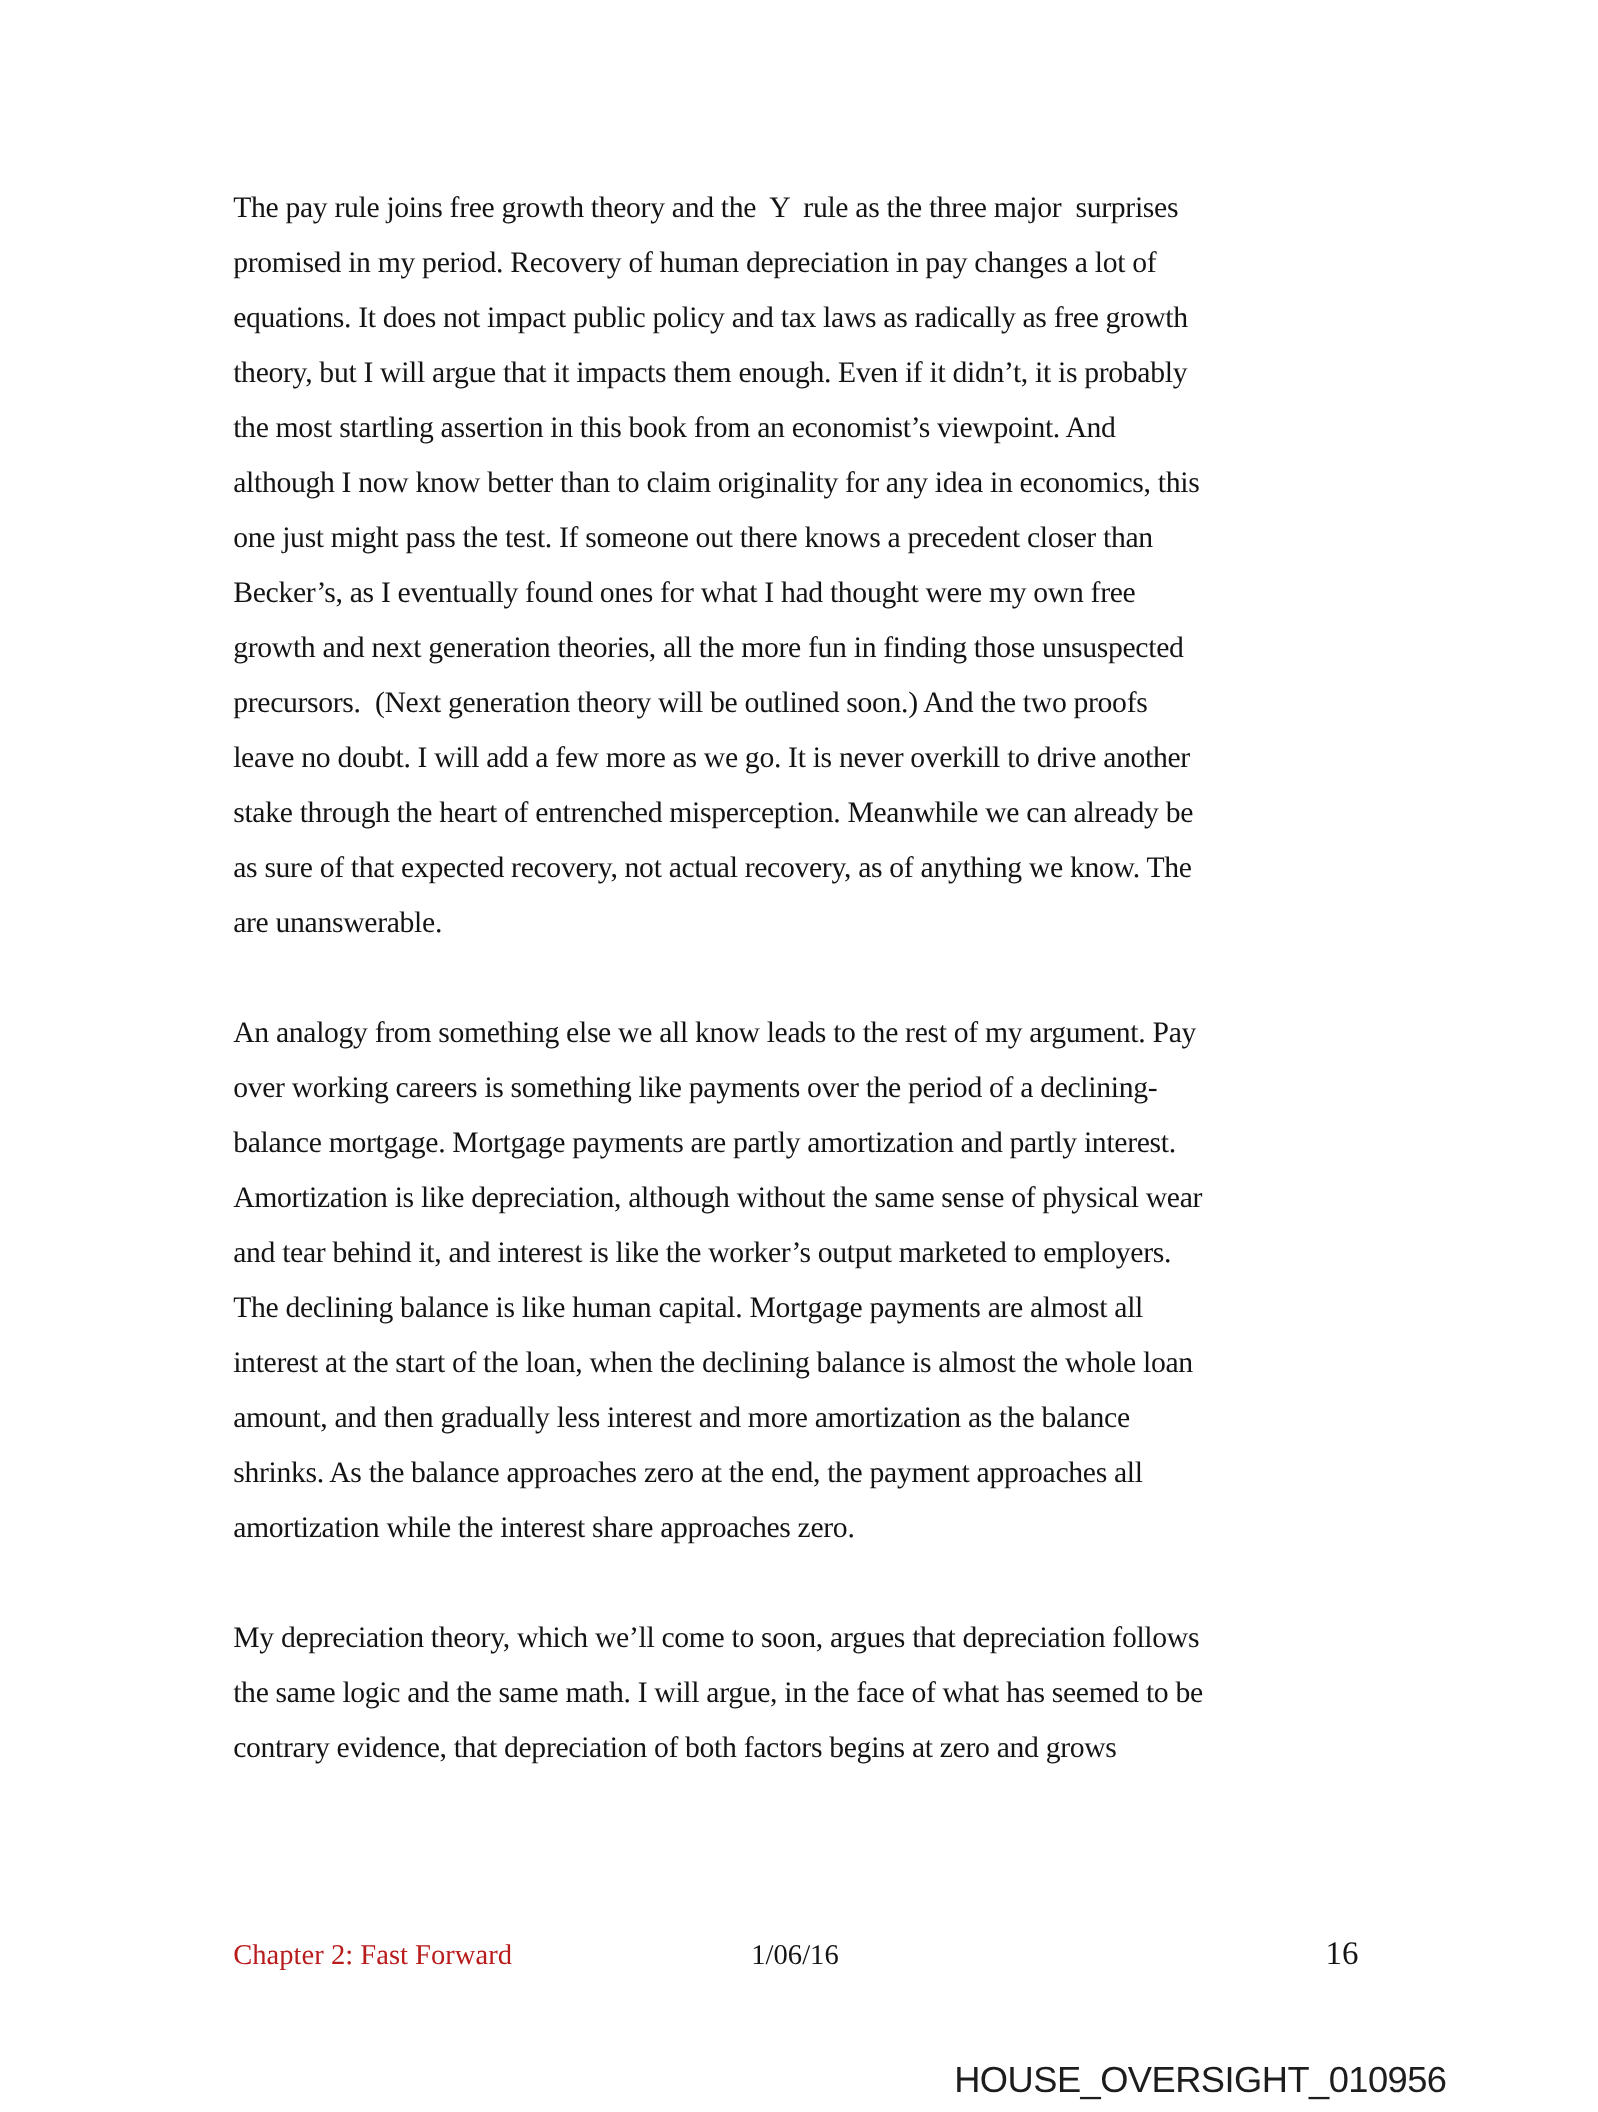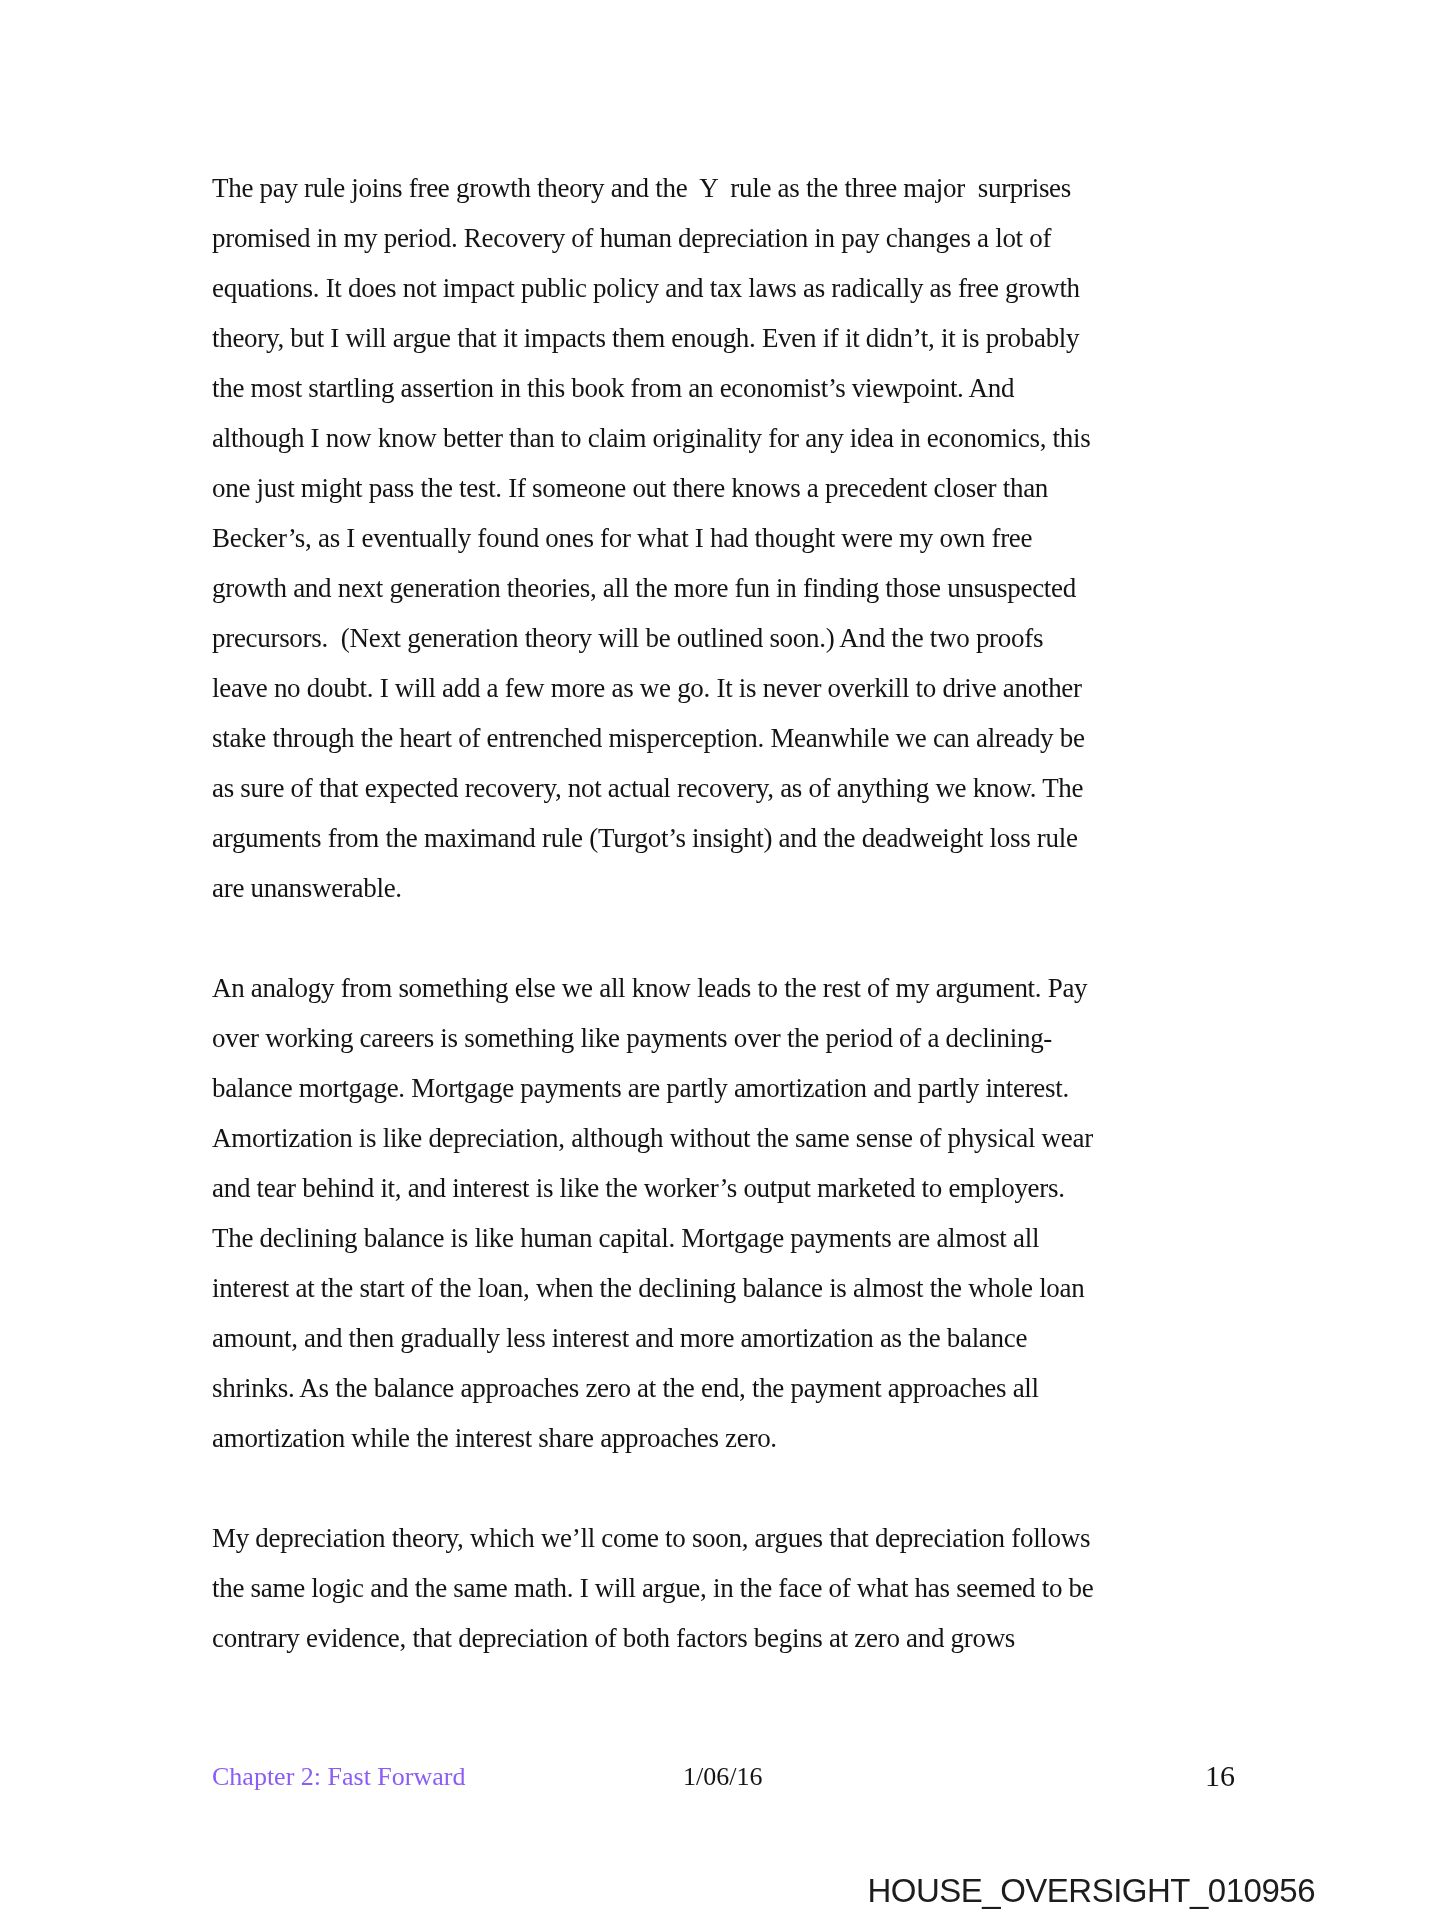--- a/index.html
+++ b/index.html
@@ -27,21 +27,21 @@
   }
   .paragraph { margin: 0 0 50px 0; }
   .paragraph:last-child { margin-bottom: 0; }
   .line { white-space: pre; }
   .footer-chapter {
     position: absolute;
     left: 212px;
     top: 1760px;
     font-size: 26px;
     line-height: 34px;
-    color: #8b5cf6;
+    color: #b91c1c;
     white-space: pre;
     text-align: center;
   }
   .footer-date {
     position: absolute;
     left: 683px;
     top: 1760px;
     font-size: 26px;
     line-height: 34px;
     color: #141414;
@@ -79,21 +79,20 @@
         <div class="line">theory, but I will argue that it impacts them enough. Even if it didn’t, it is probably</div>
         <div class="line">the most startling assertion in this book from an economist’s viewpoint. And</div>
         <div class="line">although I now know better than to claim originality for any idea in economics, this</div>
         <div class="line">one just might pass the test. If someone out there knows a precedent closer than</div>
         <div class="line">Becker’s, as I eventually found ones for what I had thought were my own free</div>
         <div class="line">growth and next generation theories, all the more fun in finding those unsuspected</div>
         <div class="line">precursors.  (Next generation theory will be outlined soon.) And the two proofs</div>
         <div class="line">leave no doubt. I will add a few more as we go. It is never overkill to drive another</div>
         <div class="line">stake through the heart of entrenched misperception. Meanwhile we can already be</div>
         <div class="line">as sure of that expected recovery, not actual recovery, as of anything we know. The</div>
-        <div class="line">arguments from the maximand rule (Turgot’s insight) and the deadweight loss rule</div>
         <div class="line">are unanswerable.</div>
       </div>
       <div class="paragraph">
         <div class="line">An analogy from something else we all know leads to the rest of my argument. Pay</div>
         <div class="line">over working careers is something like payments over the period of a declining-</div>
         <div class="line">balance mortgage. Mortgage payments are partly amortization and partly interest.</div>
         <div class="line">Amortization is like depreciation, although without the same sense of physical wear</div>
         <div class="line">and tear behind it, and interest is like the worker’s output marketed to employers.</div>
         <div class="line">The declining balance is like human capital. Mortgage payments are almost all</div>
         <div class="line">interest at the start of the loan, when the declining balance is almost the whole loan</div>

